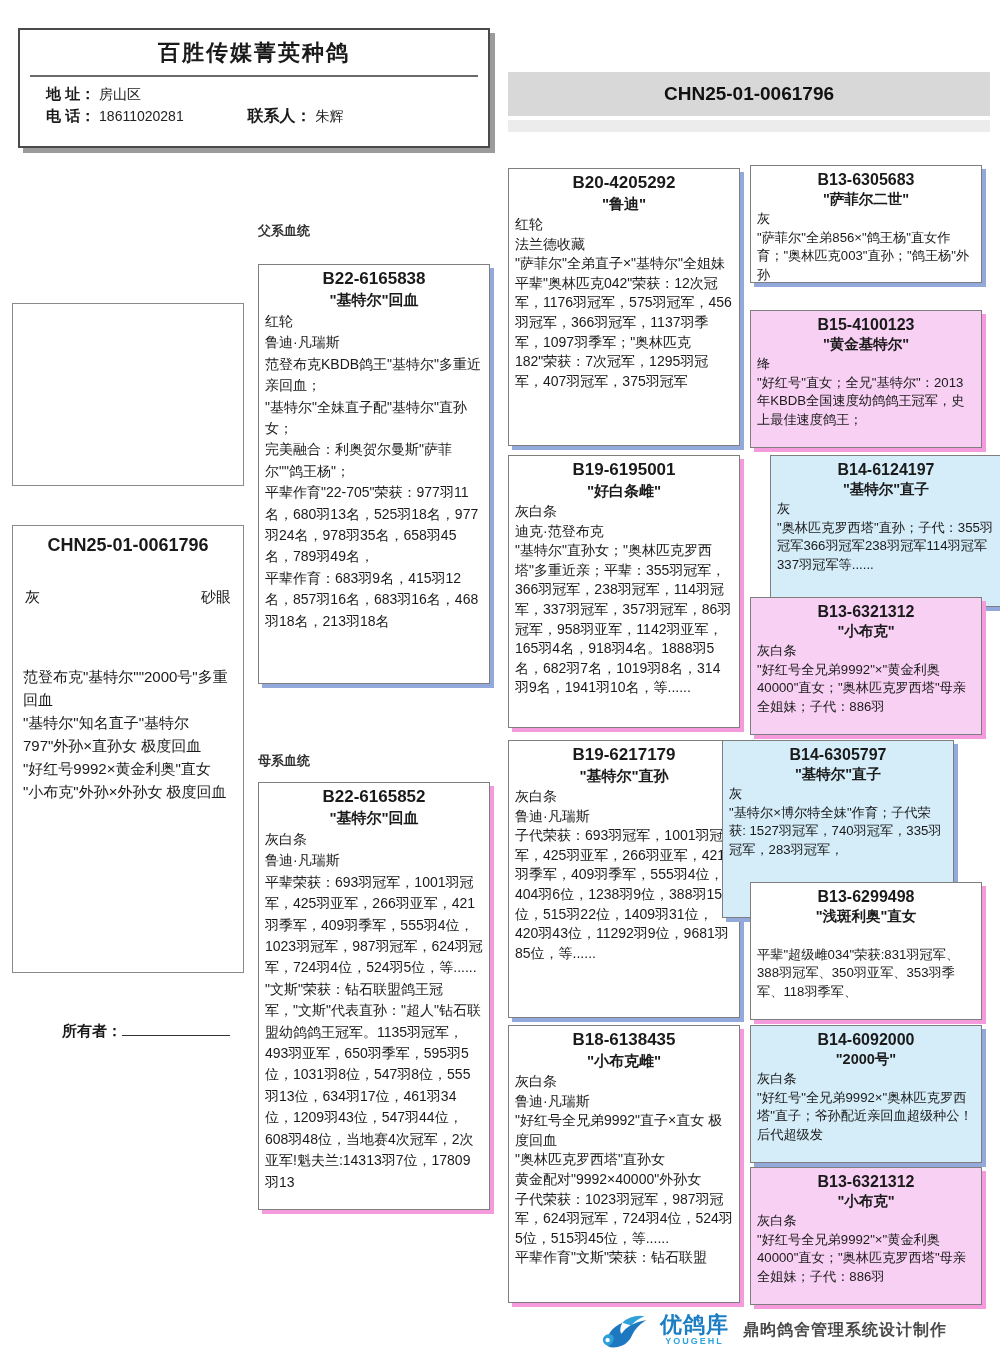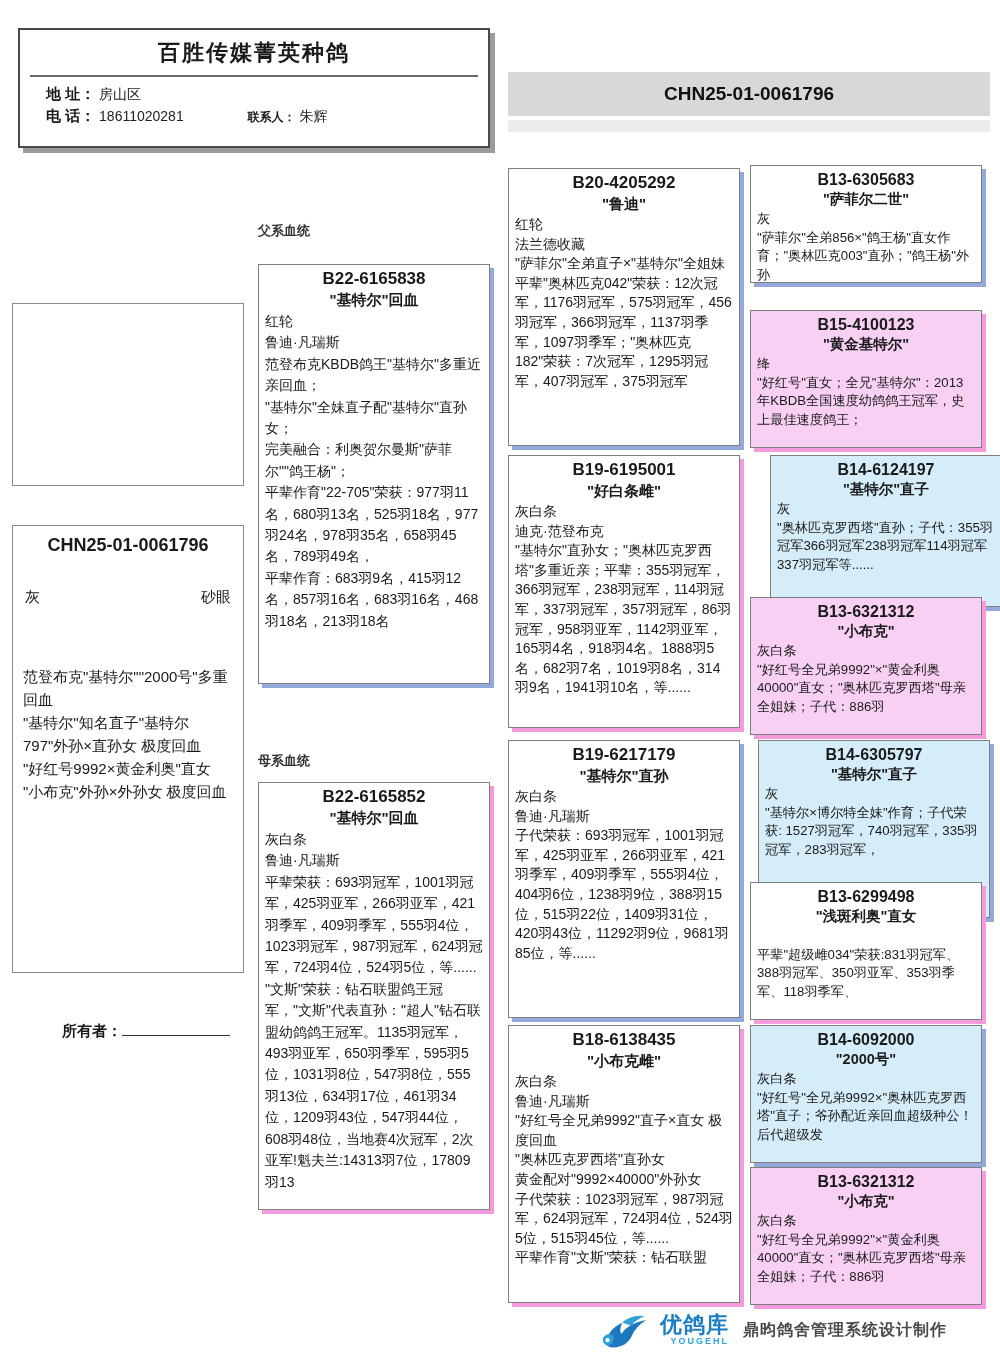--- a/index.html
+++ b/index.html
@@ -7,21 +7,21 @@
   .page { position:absolute; inset:0; background:#fff; overflow:hidden; }
 
   
   .header-card { position:absolute; left:18px; top:28px; width:472px; height:120px;
     background:#fff; border:2px solid #4a4a4a; box-shadow:5px 5px 0 #9b9b9b; }
   .header-title { text-align:center; font-size:22px; font-weight:bold; padding-top:8px; letter-spacing:2px; }
   .header-rule { border:none; border-top:2px solid #6a6a6a; margin:7px 10px 6px 10px; }
   .hrow { padding:1px 0 1px 26px; font-size:14px; line-height:19px; }
   .hlabel { font-weight:bold; font-size:15px; }
   .hval { color:#222; }
-  .contact-label { font-weight:bold; font-size:12px; margin-left:60px;text-align:right; }
+  .contact-label { font-weight:bold; font-size:16px; margin-left:60px;text-align:right; }
 
   
   .banner { position:absolute; left:508px; top:72px; width:482px; height:44px; background:#d8d8d8;
     display:flex; align-items:center; justify-content:center; font-size:19px; font-weight:bold; color:#111; }
   .banner-sub { position:absolute; left:508px; top:120px; width:482px; height:12px; background:#ececec; }
 
   
   .photo-box { position:absolute; left:12px; top:303px; width:232px; height:183px; background:#fff; border:1px solid #8a8a8a; }
   .id-box { position:absolute; left:12px; top:525px; width:232px; height:448px; background:#fff; border:1px solid #8a8a8a; overflow:hidden; }
   .id-ring { text-align:center; font-weight:bold; font-size:18px; padding-top:9px; }
@@ -43,21 +43,21 @@
   .box-name { text-align:center; font-weight:bold; font-size:15px; line-height:20px; }
   .box-body { padding:1px 6px 4px 6px; font-size:14px; line-height:21.4px; white-space:pre-line; }
   .gp .box-body { line-height:19.6px; }
   .gg .box-ring { font-size:16px; line-height:21px; }
   .gg .box-name { font-size:14.5px; line-height:19px; }
   .gg .box-body { font-size:13.2px; line-height:18.6px; }
 
   
   .footer { position:absolute; left:598px; top:1305px; width:396px; height:50px; display:flex; align-items:center; }
   .bird-icon { width:56px; height:46px; flex:0 0 auto; }
-  .brand-wrap { margin-left:6px; text-align:right; }
+  .brand-wrap { margin-left:6px; text-align:center; }
   .brand-cn { color:#1b7dc4; font-size:22px; font-weight:bold; line-height:22px; letter-spacing:1px; }
   .brand-en { color:#2ea4dc; font-size:9px; font-weight:bold; letter-spacing:2px; line-height:11px; }
   .credit { margin-left:14px; font-size:16px; font-weight:bold; color:#4a4a4a; letter-spacing:1px; }
 </style>
 </head>
 <body>
 
 <div class="page">
 
   <div class="header-card">
@@ -170,21 +170,21 @@
     <div class="box-name">"基特尔"直子</div>
     <div class="box-body">灰
 "奥林匹克罗西塔"直孙；子代：355羽冠军366羽冠军238羽冠军114羽冠军337羽冠军等......</div>
   </div>
   <div class="box gg bg-pink shadow-pink" style="left:750px; top:597px; height:138px;">
     <div class="box-ring">B13-6321312</div>
     <div class="box-name">"小布克"</div>
     <div class="box-body">灰白条
 "好红号全兄弟9992"×"黄金利奥40000"直女；"奥林匹克罗西塔"母亲全姐妹；子代：886羽</div>
   </div>
-  <div class="box gg bg-cyan shadow-blue" style="left:758px; top:740px; height:178px;">
+  <div class="box gg bg-cyan shadow-blue" style="left:722px; top:740px; height:178px;">
     <div class="box-ring">B14-6305797</div>
     <div class="box-name">"基特尔"直子</div>
     <div class="box-body">灰
 "基特尔×博尔特全妹"作育；子代荣获: 1527羽冠军，740羽冠军，335羽冠军，283羽冠军，</div>
   </div>
   <div class="box gg shadow-pink" style="left:750px; top:882px; height:138px;">
     <div class="box-ring">B13-6299498</div>
     <div class="box-name">"浅斑利奥"直女</div>
     <div class="box-body">
 平辈"超级雌034"荣获:831羽冠军、388羽冠军、350羽亚军、353羽季军、118羽季军、</div>

